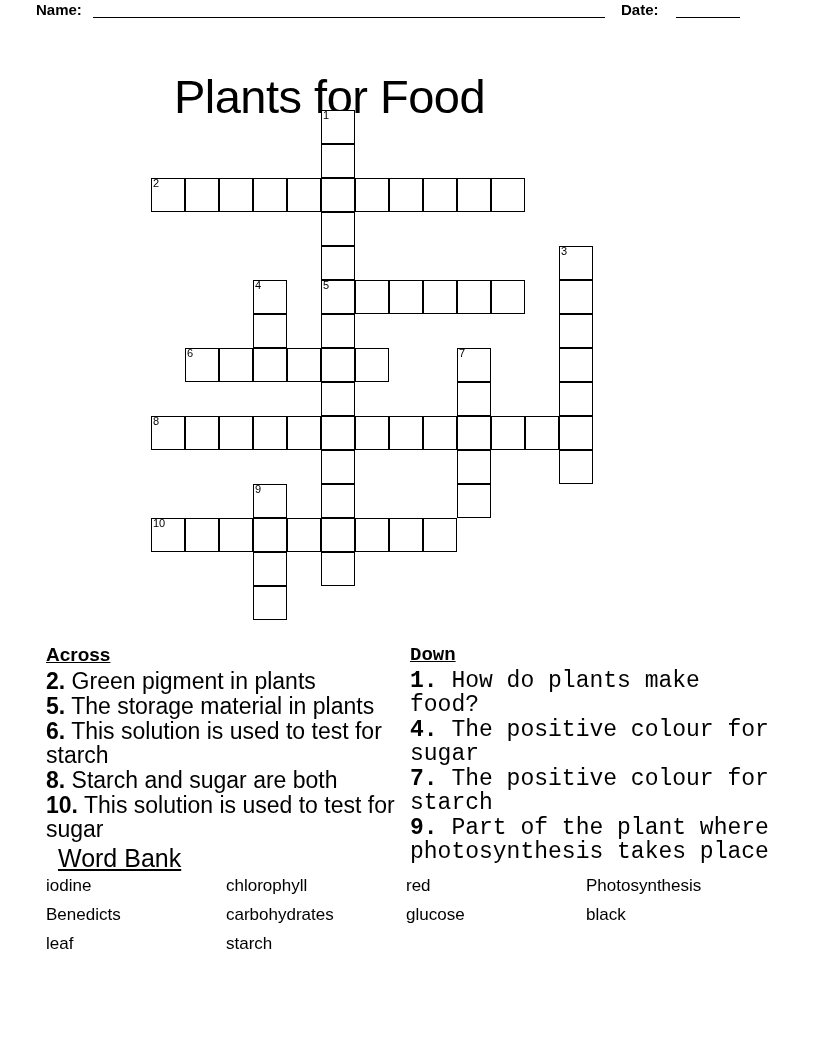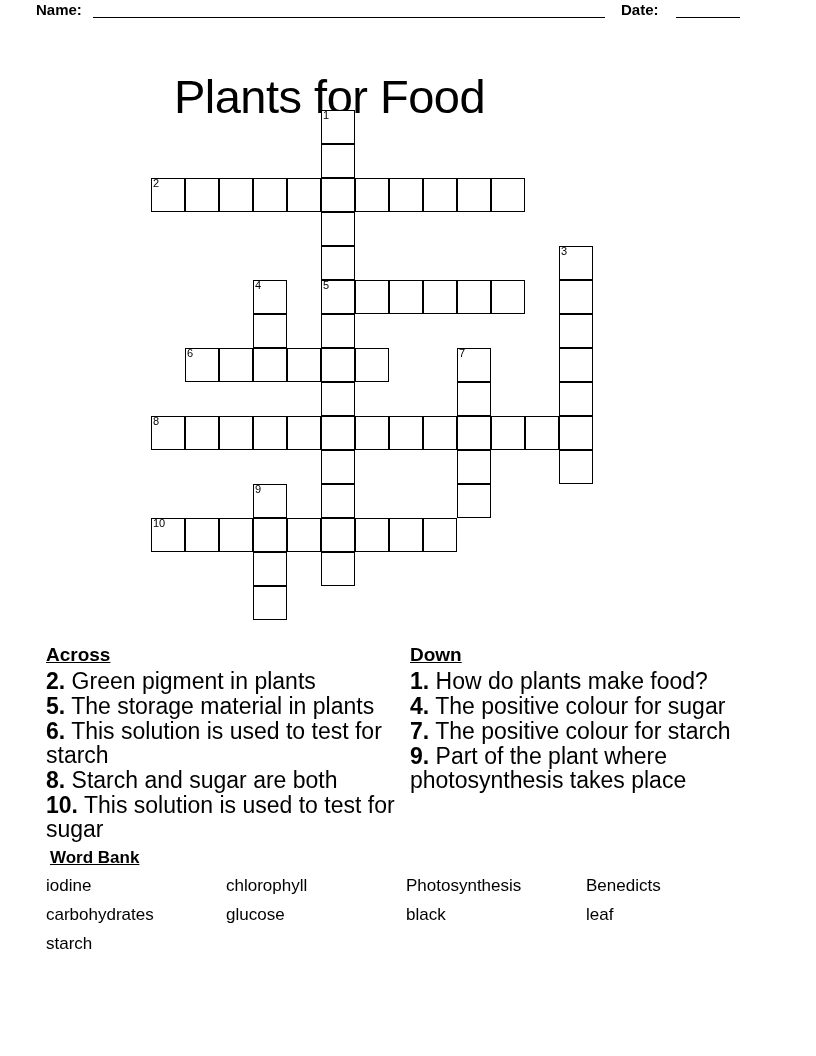--- a/index.html
+++ b/index.html
@@ -58,39 +58,39 @@
     font-family:"Liberation Sans", sans-serif;
   }
   
   .clues{
     position:absolute;left:0;top:628px;width:816px;
   }
   .clue-col{
     position:absolute;top:0;
   }
   .clue-col.across{left:46px;width:350px;}
-  .clue-col.down{left:410px;width:360px;}
+  .clue-col.down{left:410px;width:360px;font-family:Liberation Mono, monospace;}
   .clue-heading{
     font-size:19px;font-weight:bold;
     text-decoration:underline;
     margin:15px 0 2px 0;
     line-height:24px;
   }
   .clue-item{
     font-size:23px;line-height:24px;
     margin:0 0 1px 0;
   }
   .clue-item b{font-weight:bold;}
   
   .word-bank{
     position:absolute;left:46px;top:846px;width:740px;
   }
   .wb-heading{
-    font-size:17px;font-weight:bold;text-decoration:underline;
-    line-height:24px;margin:0 0 3px 4px;
+    font-size:25px;font-weight:normal;text-decoration:underline;
+    line-height:24px;margin:0 0 3px 12px;
   }
   .wb-grid{
     display:grid;
     grid-template-columns:180px 180px 180px 200px;
     row-gap:4px;
   }
   .wb-word{
     font-size:17px;line-height:25px;
   }
 </style>
@@ -218,20 +218,21 @@
         <div class="clue-item"><b>9.</b><span> Part of the plant where photosynthesis takes place</span></div>
       </div>
   </div>
 </div>
 
 <div class="word-bank">
   <div class="wb-heading">Word Bank</div>
   <div class="wb-grid" id="wb-grid">
       <div class="wb-word">iodine</div>
       <div class="wb-word">chlorophyll</div>
+      <div class="wb-word">red</div>
       <div class="wb-word">Photosynthesis</div>
       <div class="wb-word">Benedicts</div>
       <div class="wb-word">carbohydrates</div>
       <div class="wb-word">glucose</div>
       <div class="wb-word">black</div>
       <div class="wb-word">leaf</div>
       <div class="wb-word">starch</div>
       <div class="wb-word"></div>
       <div class="wb-word"></div>
     </div>

